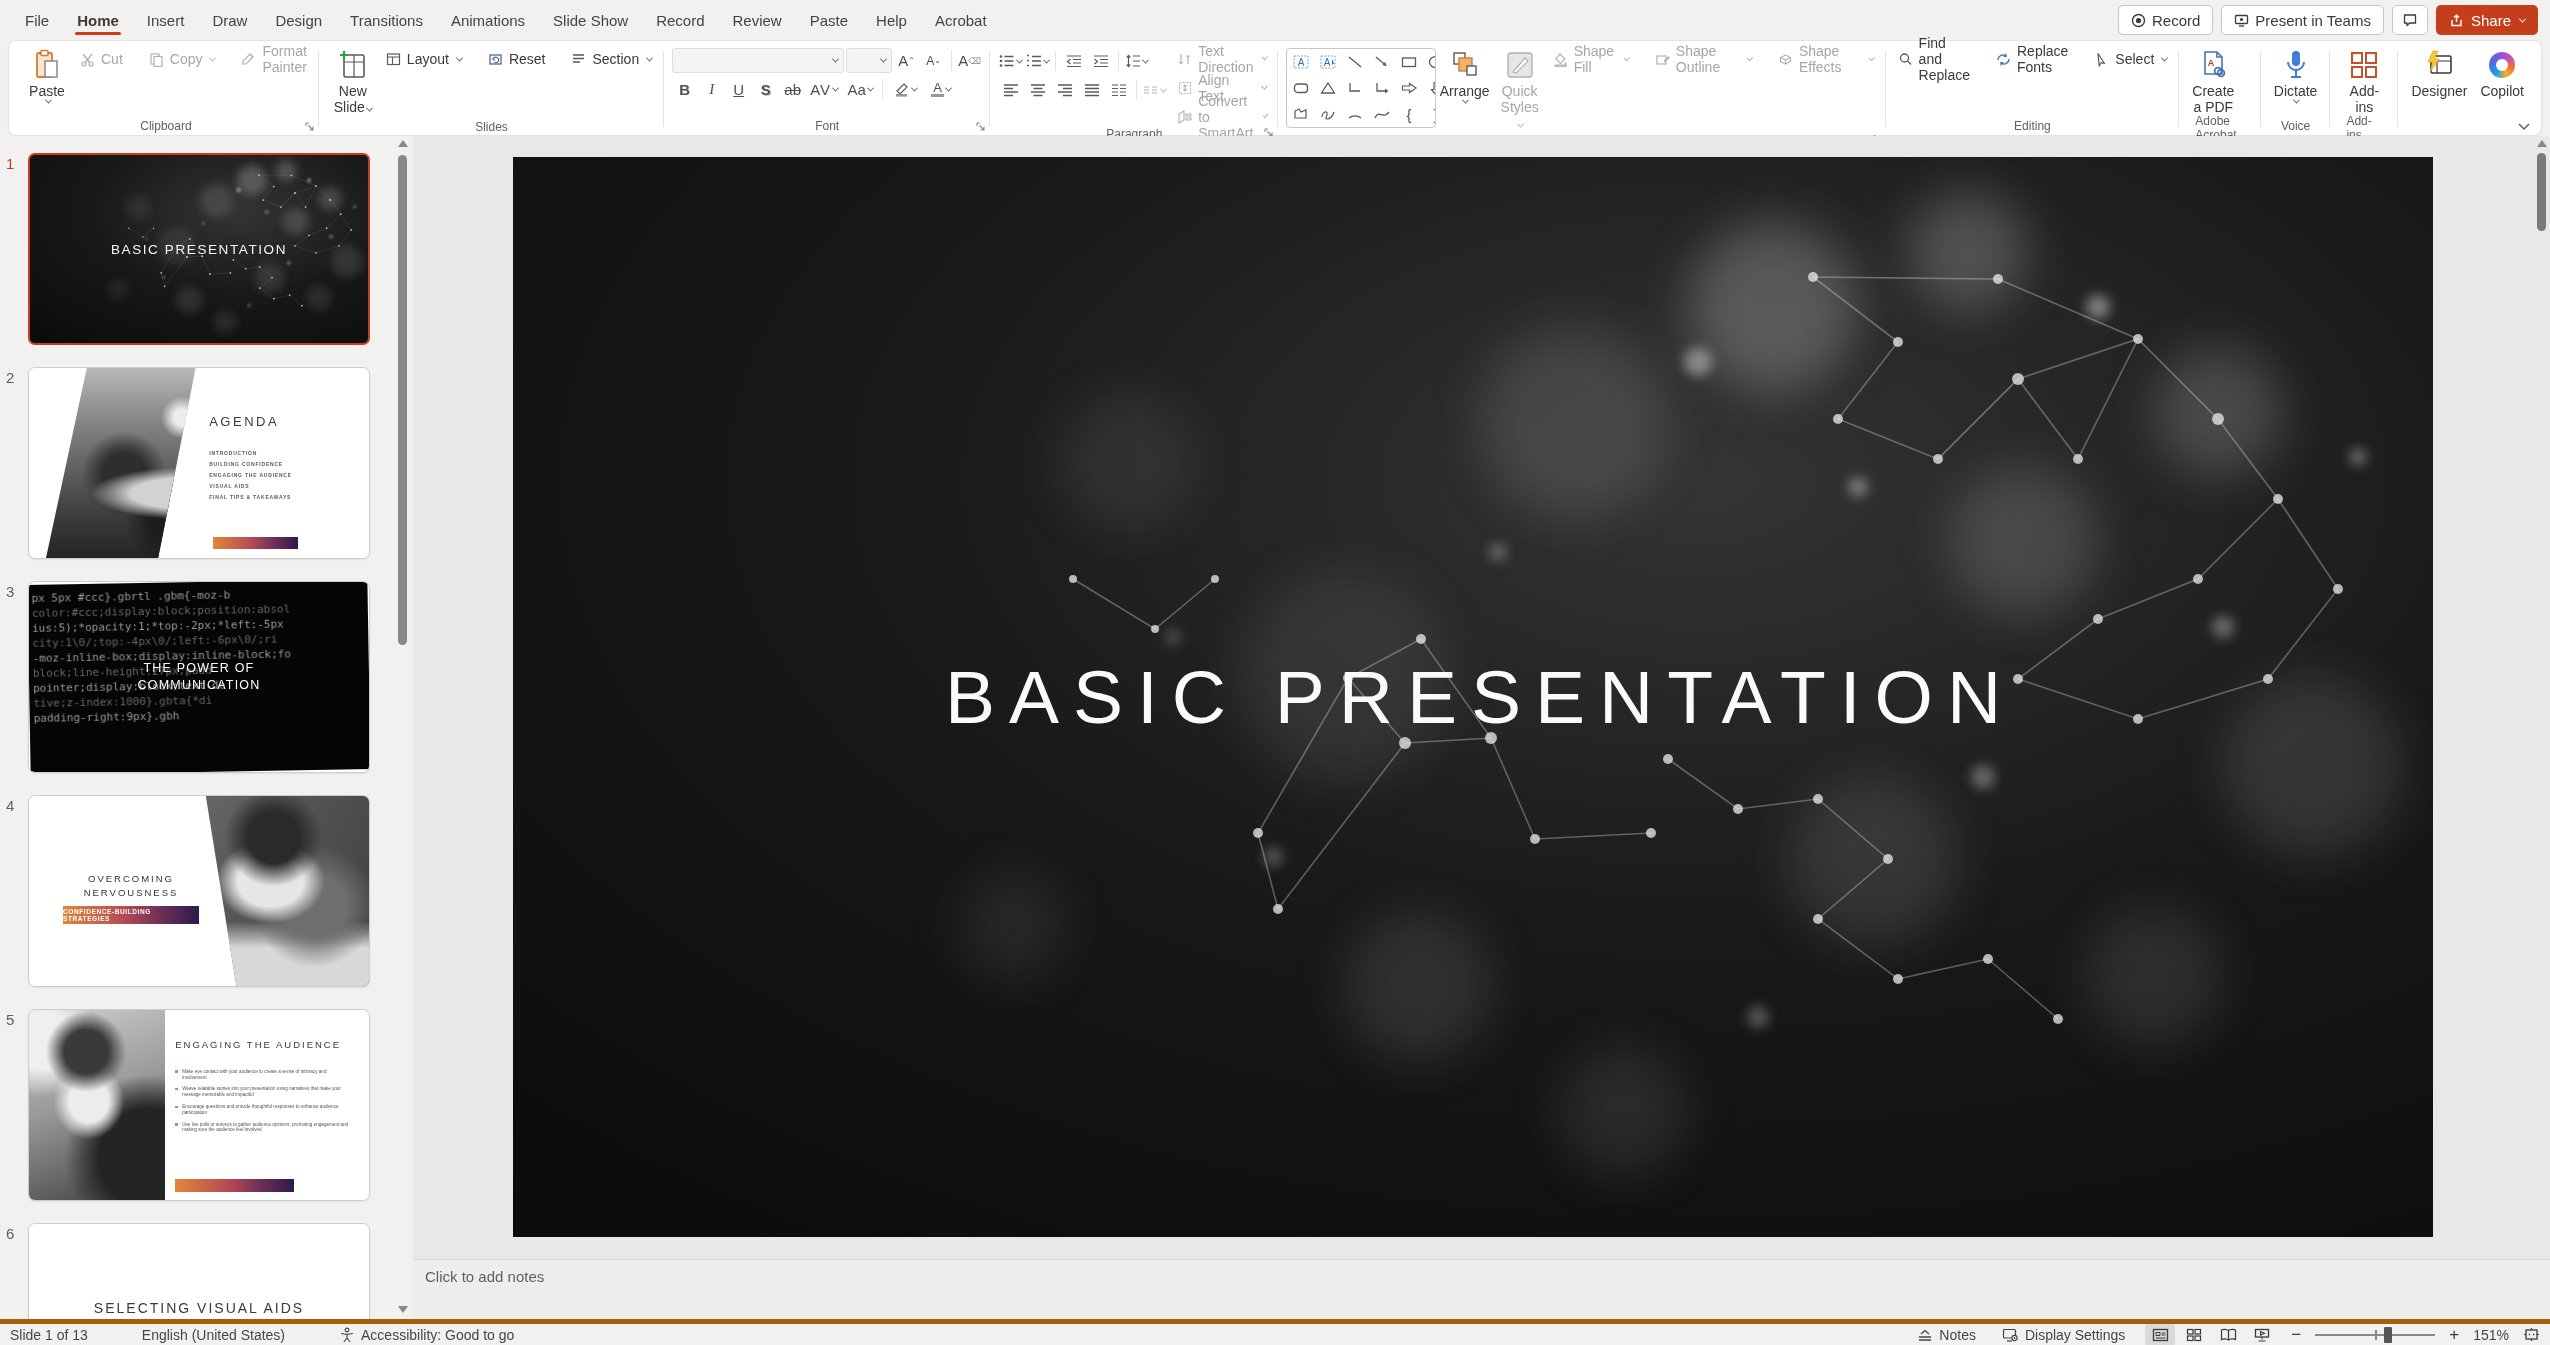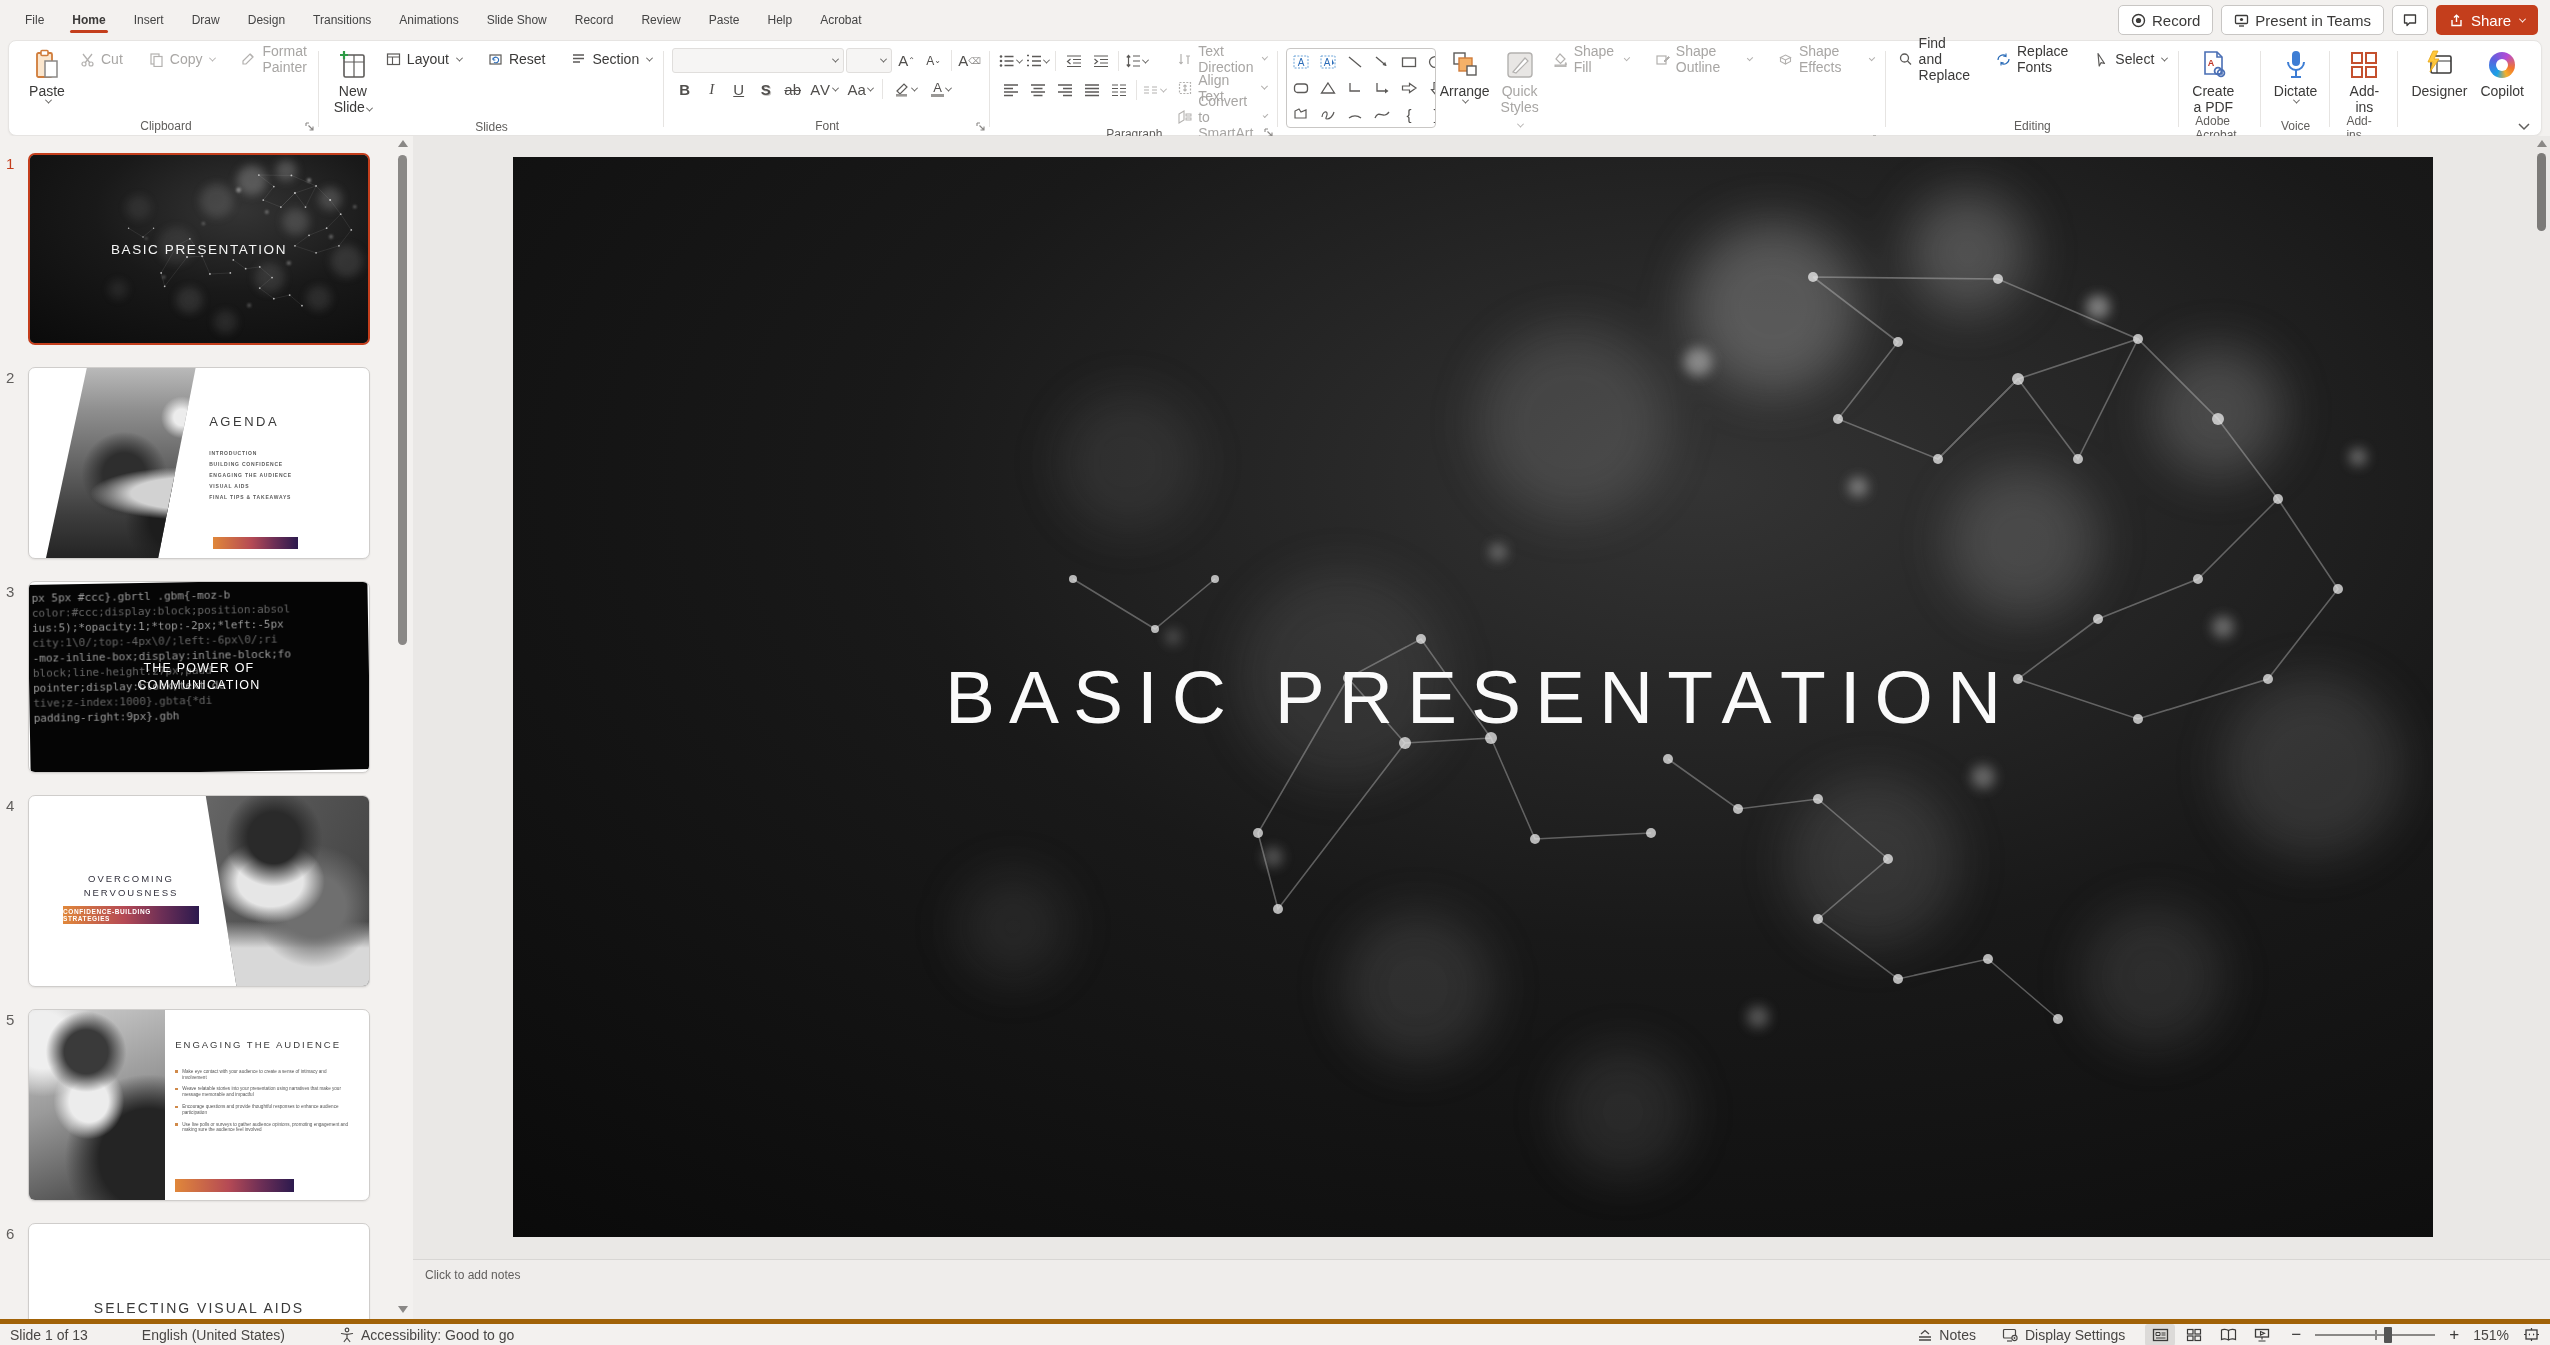--- a/index.html
+++ b/index.html
@@ -3,21 +3,21 @@
 <meta charset="utf-8">
 <style>
   *{box-sizing:border-box;margin:0;padding:0}
   html,body{width:2550px;height:1345px;overflow:hidden}
   body{font-family:"Liberation Sans",sans-serif;background:#f3f1ef;color:#3b3a39;font-size:14px}
   .app{width:2550px;height:1345px;display:flex;flex-direction:column}
 
   
   .tabrow{height:40px;display:flex;align-items:center;padding:0 12px;background:#f3f1ef;white-space:nowrap}
   .tabs{display:flex;align-items:center;gap:2px}
-  .tab{padding:9px 13px;font-size:12px;color:#444;position:relative;cursor:default}
+  .tab{padding:9px 13px;font-size:15px;color:#444;position:relative;cursor:default}
   .tab.active{font-weight:700;color:#3b3a39}
   .tab.active::after{content:"";position:absolute;left:11px;right:11px;bottom:3px;height:3px;background:#C43E1C;border-radius:2px}
   .winbtns{margin-left:auto;display:flex;align-items:center;gap:8px}
   .pillbtn{display:flex;align-items:center;gap:6px;border:1px solid #c8c6c4;background:#fff;border-radius:5px;height:30px;padding:0 12px;font-size:15px;color:#3b3a39}
   .pillbtn.icononly{padding:0 9px}
   .sharebtn{display:flex;align-items:center;gap:7px;background:#C43E1C;color:#fff;border:none;border-radius:5px;height:30px;padding:0 13px;font-size:15px}
 
   
   .ribbon{height:96px;margin:0 8px;background:#fff;border:1px solid #e6e4e2;border-radius:8px;box-shadow:0 1px 2px rgba(0,0,0,.05);display:flex;align-items:stretch;padding:4px 4px 0 4px;position:relative}
   .group{display:flex;flex-direction:column;padding:0 8px;position:relative}
@@ -123,21 +123,21 @@
 
   
   .rightcol{flex:1;display:flex;flex-direction:column;min-width:0}
   .editor{height:1123px;position:relative;background:#eae8e6}
   .canvas{position:absolute;left:100px;top:21px;width:1920px;height:1080px;background:#121212;overflow:hidden}
   .canvas svg{position:absolute;inset:0;width:100%;height:100%}
   .slidetitle{position:absolute;inset:0;display:flex;align-items:center;justify-content:center;color:#fafafa;font-size:75px;font-weight:300;letter-spacing:14px;text-indent:14px}
   .escroll{position:absolute;right:1px;top:0;bottom:0;width:15px}
   .ethumb{position:absolute;top:17px;left:3px;width:9px;height:78px;background:#7c7a78;border-radius:5px}
 
-  .notesbar{height:60px;background:#efedeb;border-top:1px solid #d8d6d4;padding:8px 12px;font-size:12px;color:#605e5c}
+  .notesbar{height:60px;background:#efedeb;border-top:1px solid #d8d6d4;padding:8px 12px;font-size:15px;color:#605e5c}
 
   
   .statusbar{height:26px;background:#f3f1ef;border-top:5px solid #a16207;display:flex;align-items:center;padding:0 10px;font-size:14px;color:#484644;white-space:nowrap}
   .sleft{display:flex;align-items:center;gap:54px}
   .sitem{display:flex;align-items:center;gap:6px}
   .sright{margin-left:auto;display:flex;align-items:center;gap:14px}
   .sbtn{display:flex;align-items:center;gap:6px;padding:2px 6px;border-radius:3px}
   .viewgroup{display:flex;align-items:center;gap:4px}
   .vbtn{width:30px;height:22px;display:flex;align-items:center;justify-content:center;border-radius:3px}
   .vbtn.active{background:#dcdad8}

